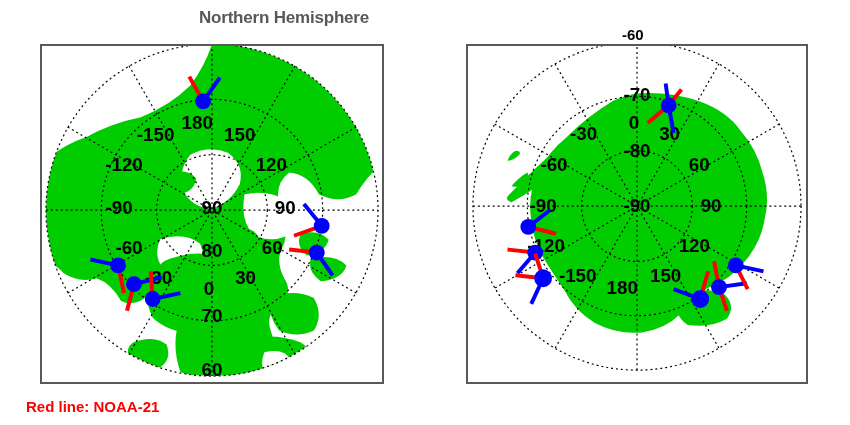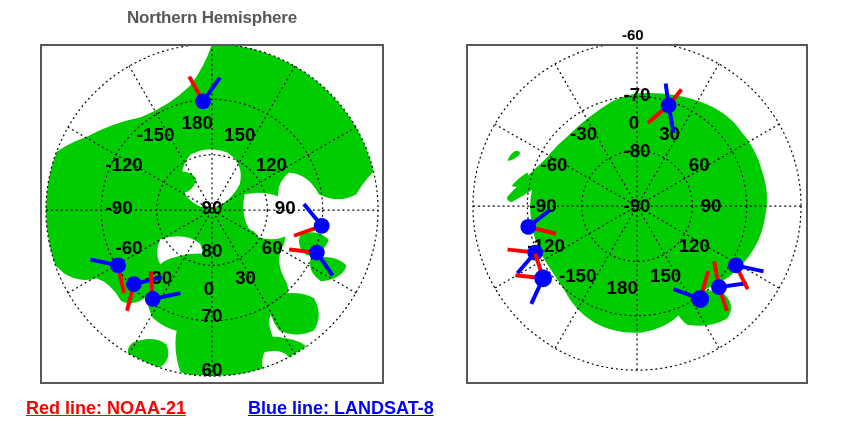--- a/index.html
+++ b/index.html
@@ -8,32 +8,32 @@
     font-family:"Liberation Sans", sans-serif;
     overflow:hidden;position:relative;
   }
   .stage{position:absolute;left:0;top:0;width:850px;height:425px;}
 
   .panel-title{
     position:absolute;text-align:center;
     font-size:17px;font-weight:700;color:#585858;
     letter-spacing:-0.2px;white-space:nowrap;
   }
-  #title-north{left:40px;top:8px;width:344px;}
+  #title-north{left:25px;top:8px;width:344px;text-align:right;}
   #title-south{left:466px;top:8px;width:342px;}
 
   .map-frame{
     position:absolute;border:2px solid #595959;background:#ffffff;
     box-sizing:border-box;overflow:hidden;
   }
   #frame-north{left:40px;top:44px;width:344px;height:340px;}
   #frame-south{left:466px;top:44px;width:342px;height:340px;}
   .map-frame svg{display:block;width:100%;height:100%;}
 
-  .legend{position:absolute;font-size:18px;font-weight:700;white-space:nowrap;text-decoration:underline;}
+  .legend{position:absolute;font-size:15px;font-weight:700;white-space:nowrap;}
   #legend-red{left:26px;top:398px;color:#ff0000;}
   #legend-blue{left:248px;top:398px;color:#0000ff;}
   #legend-epoch{left:462px;top:398px;color:#000000;}
 
   .axis-label{font-family:"Liberation Sans", sans-serif;font-weight:700;fill:#000000;}
   .lat-top-label{
     position:absolute;font-size:15px;font-weight:700;color:#000000;
   }
   #south-outer-lat{left:622px;top:26px;}
 </style>
@@ -217,15 +217,14 @@
         <g>
             <line x1="271" y1="222" x2="283" y2="246" stroke="#ff0000" stroke-width="4"></line>
             <line x1="271" y1="222" x2="299" y2="228" stroke="#0000ff" stroke-width="4"></line>
             <circle cx="271" cy="222" r="8" fill="#0000ff"></circle>
           </g>
       </g>
     </svg>
   </div>
 
   <div class="legend" id="legend-red">Red line: NOAA-21</div>
-  <div class="legend" id="legend-blue">Blue line: LANDSAT-8</div>
 
 </div>
 
 </body></html>

